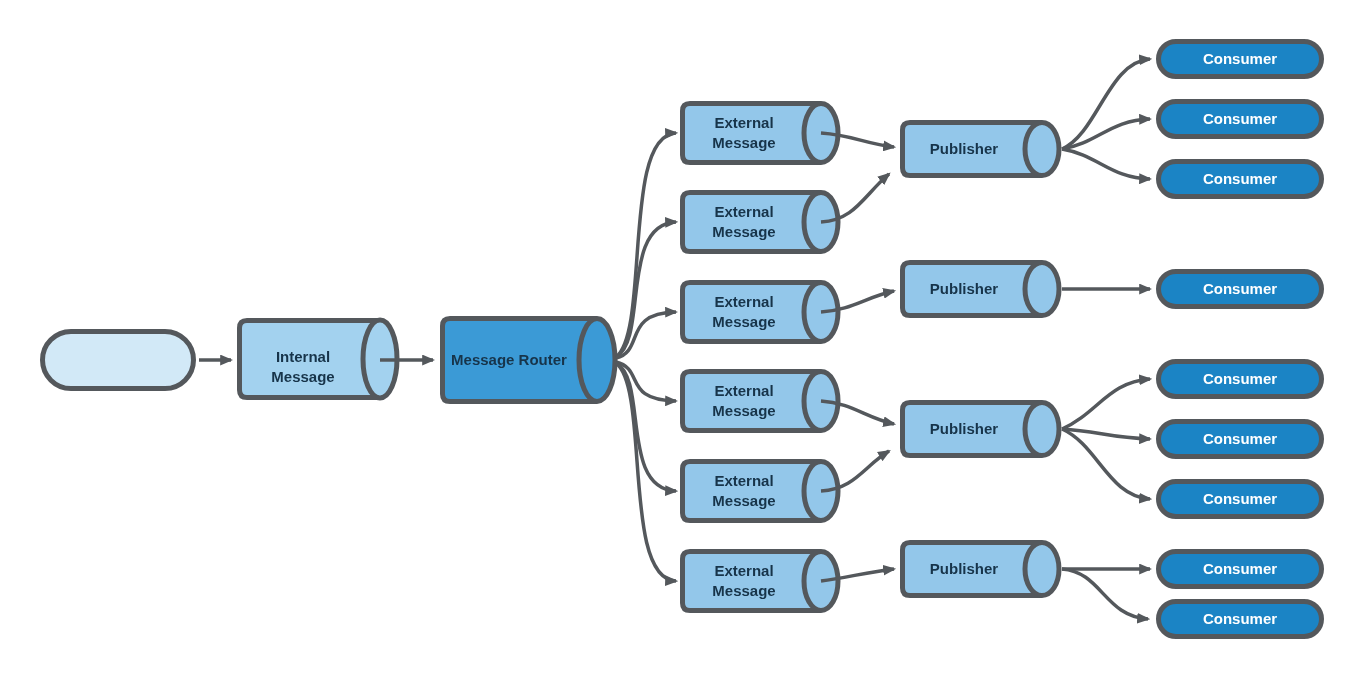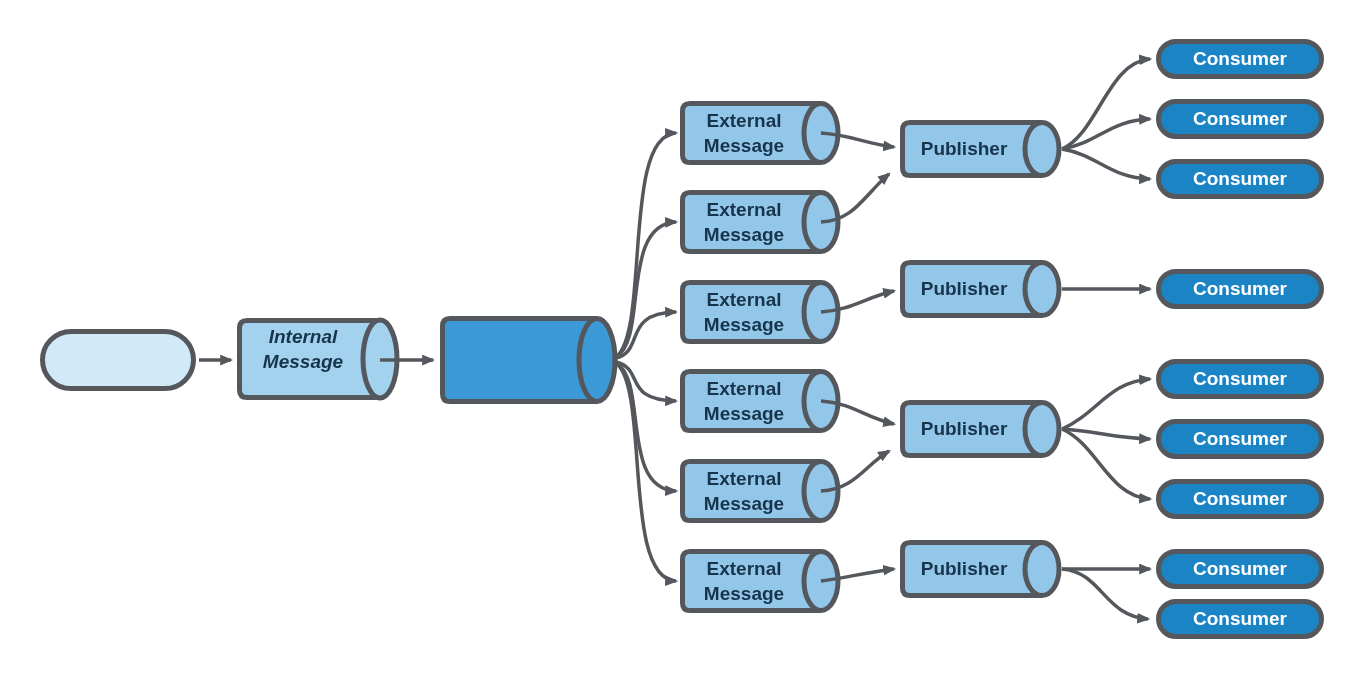--- a/index.html
+++ b/index.html
@@ -2,21 +2,21 @@
 <html><head>
 <meta charset="utf-8">
 <style>
   html,body{margin:0;padding:0;background:#ffffff;}
   .canvas-wrap{position:relative;width:1360px;height:680px;background:#ffffff;
     font-family:"Liberation Sans",sans-serif;overflow:hidden;}
   .canvas-wrap > svg{position:absolute;left:0;top:0;}
   .edge{fill:none;stroke:#54585c;stroke-width:3.5;marker-end:url(#arrowhead);}
   .shape{stroke:#54585c;stroke-width:5;}
   .node-label{position:absolute;display:flex;align-items:center;justify-content:center;
-    text-align:center;font-weight:bold;font-size:19px;line-height:1.32;color:#17344a;}
+    text-align:center;font-weight:bold;font-size:15px;line-height:1.32;color:#17344a;}
   .light-label{color:#ffffff;}
 </style>
 </head>
 <body>
 
 <div class="canvas-wrap">
   <svg width="1360" height="680" viewBox="0 0 1360 680">
     <defs>
       <marker id="arrowhead" markerUnits="userSpaceOnUse" markerWidth="13" markerHeight="11" viewBox="0 0 12 10" refX="10" refY="5" orient="auto">
         <path d="M0,0 L12,5 L0,10 Z" fill="#54585c"></path>
@@ -127,21 +127,22 @@
       <path class="edge" d="M1062,149 C1098,155 1110,178 1150,179"></path>
       <path class="edge" d="M1062,289 L1150,289"></path>
       <path class="edge" d="M1062,429 C1098,413 1108,382 1150,379"></path>
       <path class="edge" d="M1062,429 C1098,431 1110,438 1150,439"></path>
       <path class="edge" d="M1062,429 C1098,445 1108,496 1150,499"></path>
       <path class="edge" d="M1062,569 L1150,569"></path>
       <path class="edge" d="M1062,569 C1102,572 1104,616 1148,619"></path>
     </g>
   </svg>
 
-  <div class="node-label" style="left:243px;top:308px;width:120px;height:82px;font-style:italic;">Internal Message</div>
+  <div class="node-label" style="left:243px;top:326px;width:120px;height:82px;">Internal Message</div>
+  <div class="node-label" style="left:448px;top:316px;width:122px;height:88px;">Message Router</div>
 
   <div class="node-label" style="left:684px;top:101px;width:120px;height:64px;">External Message</div>
   <div class="node-label" style="left:684px;top:190px;width:120px;height:64px;">External Message</div>
   <div class="node-label" style="left:684px;top:280px;width:120px;height:64px;">External Message</div>
   <div class="node-label" style="left:684px;top:369px;width:120px;height:64px;">External Message</div>
   <div class="node-label" style="left:684px;top:459px;width:120px;height:64px;">External Message</div>
   <div class="node-label" style="left:684px;top:549px;width:120px;height:64px;">External Message</div>
 
   <div class="node-label" style="left:903px;top:120px;width:122px;height:58px;">Publisher</div>
   <div class="node-label" style="left:903px;top:260px;width:122px;height:58px;">Publisher</div>

